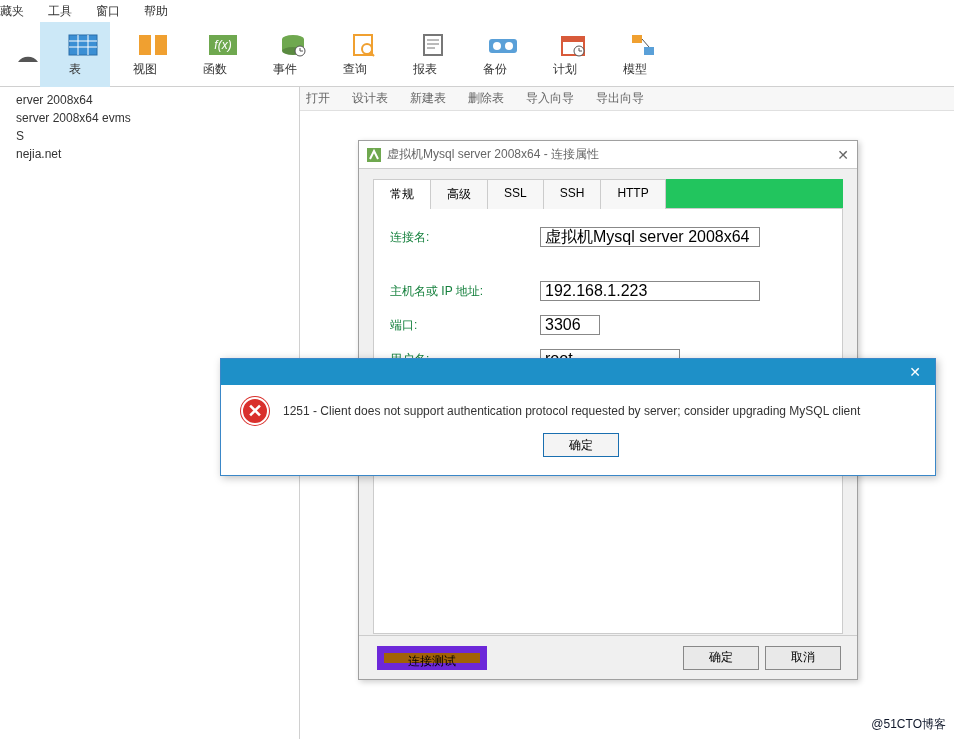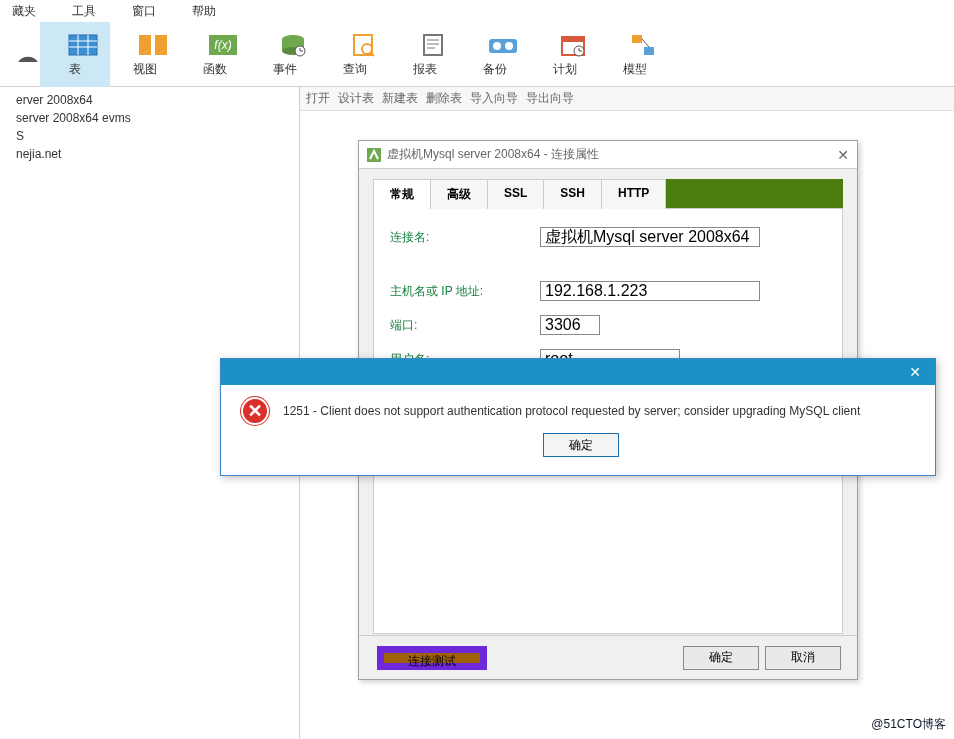--- a/index.html
+++ b/index.html
@@ -1,43 +1,43 @@
 <!DOCTYPE html>
 <html><head>
 <meta charset="utf-8">
 <style>
 * { box-sizing: border-box; margin: 0; padding: 0; font-family: "Microsoft YaHei", "Segoe UI", sans-serif; font-size: 12px; }
 body { width: 954px; height: 739px; background: #fff; position: relative; overflow: hidden; }
 
 .menubar { height: 22px; display: flex; align-items: center; padding-left: 0; gap: 24px; background: #fff; color: #333; }
-.menubar span { cursor: default; margin-left: 12px; }
+.menubar span { cursor: default; }
 
 .toolbar { height: 65px; display: flex; align-items: center; background: #fff; border-bottom: 1px solid #d0d0d0; }
 .tool-item { width: 70px; height: 65px; display: flex; flex-direction: column; align-items: center; justify-content: center; gap: 2px; cursor: pointer; }
 .tool-item.selected { background: #cce8f7; }
 .tool-item .icon { width: 32px; height: 28px; display:flex; align-items:center; justify-content:center;margin-left:16px; }
 .tool-item .lbl { font-size: 12px; color: #333; }
 
 .workspace { position: absolute; top: 87px; left: 0; right: 0; bottom: 0; display: flex; }
 .sidebar { width: 300px; border-right: 1px solid #d0d0d0; padding: 4px 16px; color: #333; }
 .sidebar div { line-height: 18px; white-space: nowrap; overflow: hidden; }
 
 .main { flex: 1; display: flex; flex-direction: column; }
 .obj-row { height: 22px; display:flex; align-items:center; gap:10px; padding-left:6px; border-bottom:1px solid #e0e0e0; background:#f7f7f7; color:#555; }
 .obj-row .tab-obj { padding:2px 6px; }
 .obj-row .tab-file { padding:2px 6px; display:flex; align-items:center; gap:4px; }
-.sub-toolbar { height: 24px; display:flex; align-items:center; gap:8px; padding-left:6px; color:#666; background:#f7f7f7; border-bottom:1px solid #e0e0e0; }
+.sub-toolbar { height: 24px; display:flex; align-items:center; gap:22px; padding-left:6px; color:#666; background:#f7f7f7; border-bottom:1px solid #e0e0e0; }
 .sub-toolbar span { cursor:pointer; }
 
 .conn-dialog { position:absolute; left:358px; top:140px; width:500px; height:540px; background:#f0f0f0; border:1px solid #a0a0a0; box-shadow:2px 2px 6px rgba(0,0,0,.2); }
 .dlg-title { height:28px; display:flex; align-items:center; padding:0 8px; justify-content:space-between; background:#fff; border-bottom:1px solid #ccc; color:#666; }
 .dlg-title .t { display:flex; align-items:center; gap:6px; }
 .dlg-title .close { font-size:14px; cursor:pointer; color:#666; }
 .dlg-body { padding:10px 14px 0 14px; height: calc(100% - 28px - 44px); }
-.tabs { display:flex; background:#4d7c0f;font-weight:bold; }
+.tabs { display:flex; background:#22c55e; }
 .tabs .tab { padding:6px 16px; border:1px solid #ccc; border-bottom:none; background:#f7f7f7; margin-right:-1px; cursor:pointer; }
 .tabs .tab.active { background:#fff; position:relative; z-index:2; }
 .tab-content { background:#fff; border:1px solid #ccc; height:calc(100% - 30px); padding:18px 16px; margin-top:-1px; }
 .form-row { display:flex; align-items:center; margin-bottom:14px; }
 .form-row label { width:150px; color:#15803d; }
 .form-row input { border:1px solid #888; padding:2px 4px; height:20px; font-size:16px; }
 .dlg-footer { position:absolute; bottom:0; left:0; right:0; height:44px; display:flex; align-items:center; padding:0 16px; background:#f0f0f0; border-top:1px solid #ccc; }
 .dlg-footer .spacer { flex:1; }
 .btn { min-width:76px; height:24px; border:1px solid #888; background:#e9e9e9; cursor:pointer; padding:0 10px; margin-left:6px; }
 .btn.test { border:7px solid #6d28d9; background:#a16207; margin-left:2px; min-width:110px; }

